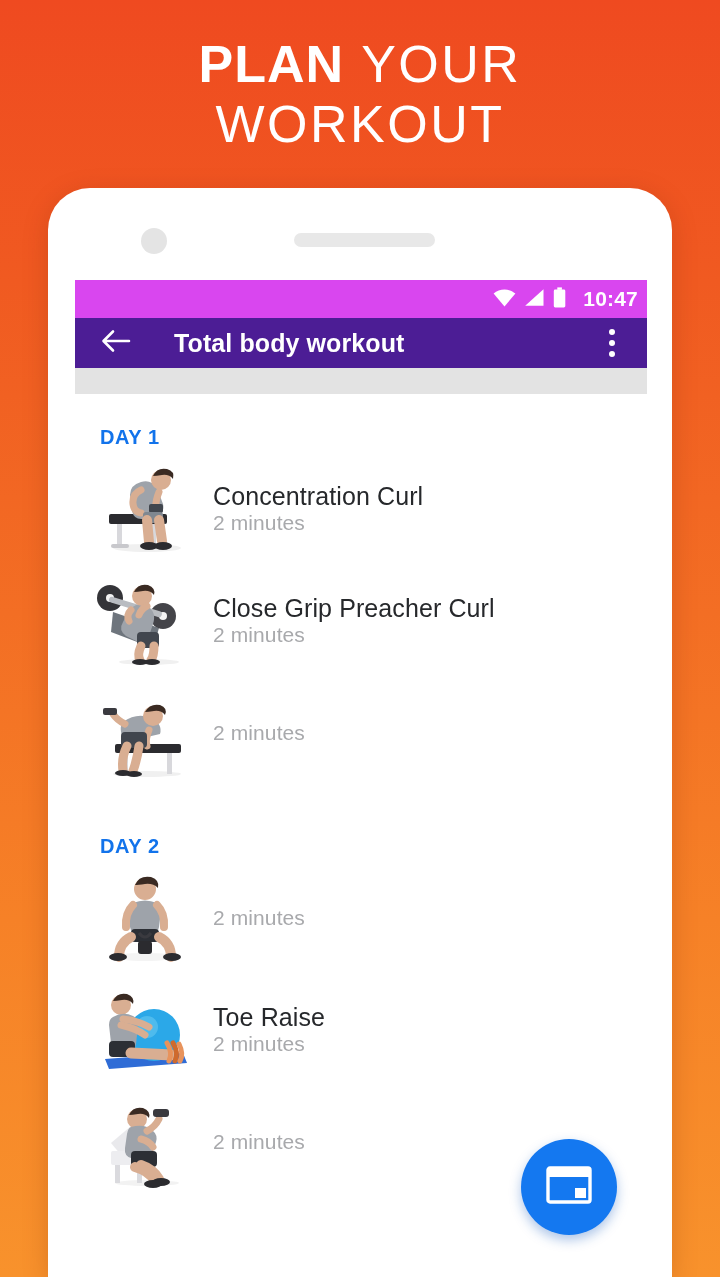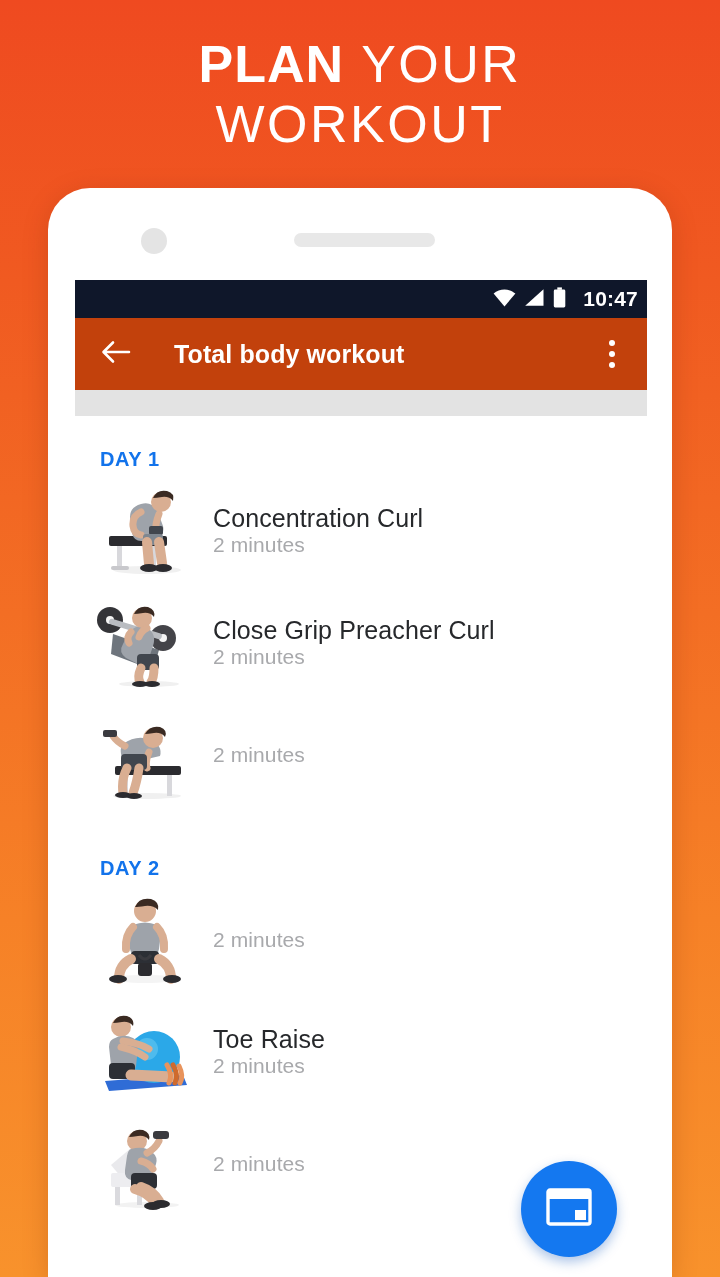--- a/index.html
+++ b/index.html
@@ -92,21 +92,21 @@
     width: 572px;
     height: 997px;
     background: #FFFFFF;
     overflow: hidden;
   }
 
   
   #status-bar {
     position: relative;
     height: 38px;
-    background: #0f172a;
+    background: #d946ef;
     display: flex;
     align-items: center;
     justify-content: flex-end;
     padding-right: 9px;
     box-sizing: border-box;
     text-align: center;
   }
   .status-icons {
     display: flex;
     align-items: center;
@@ -117,22 +117,22 @@
     color: #FFFFFF;
     font-size: 21px;
     font-weight: 700;
     margin-left: 9px;
     letter-spacing: 0.2px;
   }
 
   
   #app-bar {
     position: relative;
-    height: 72px;
-    background: #c2410c;
+    height: 50px;
+    background: #4c1d95;
     display: flex;
     align-items: center;
     padding: 0 0 0 21px;
     box-sizing: border-box;
   }
   #back-button {
     width: 40px;
     height: 40px;
     display: flex;
     align-items: center;

